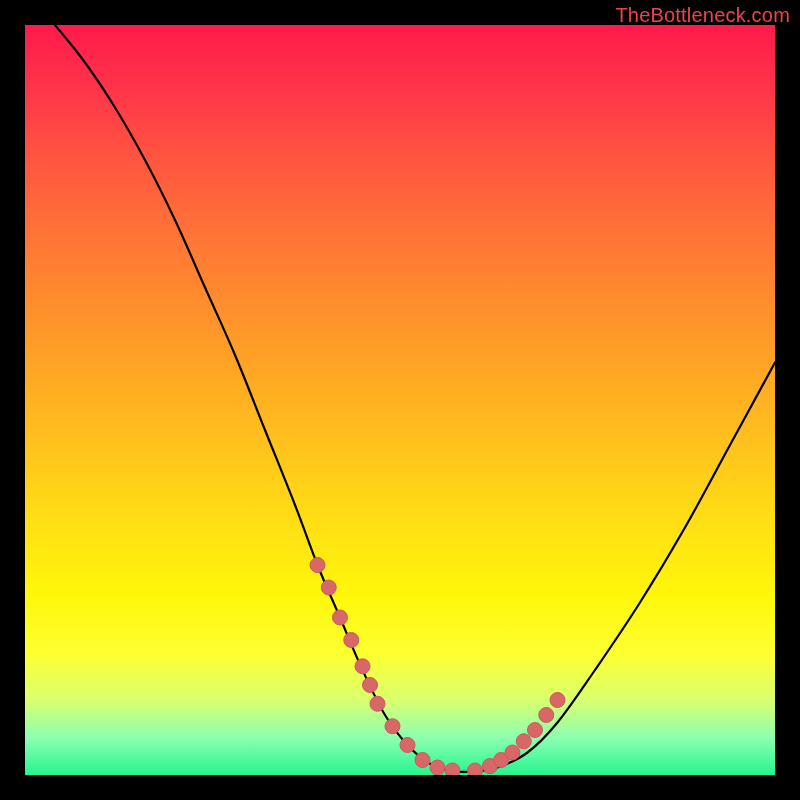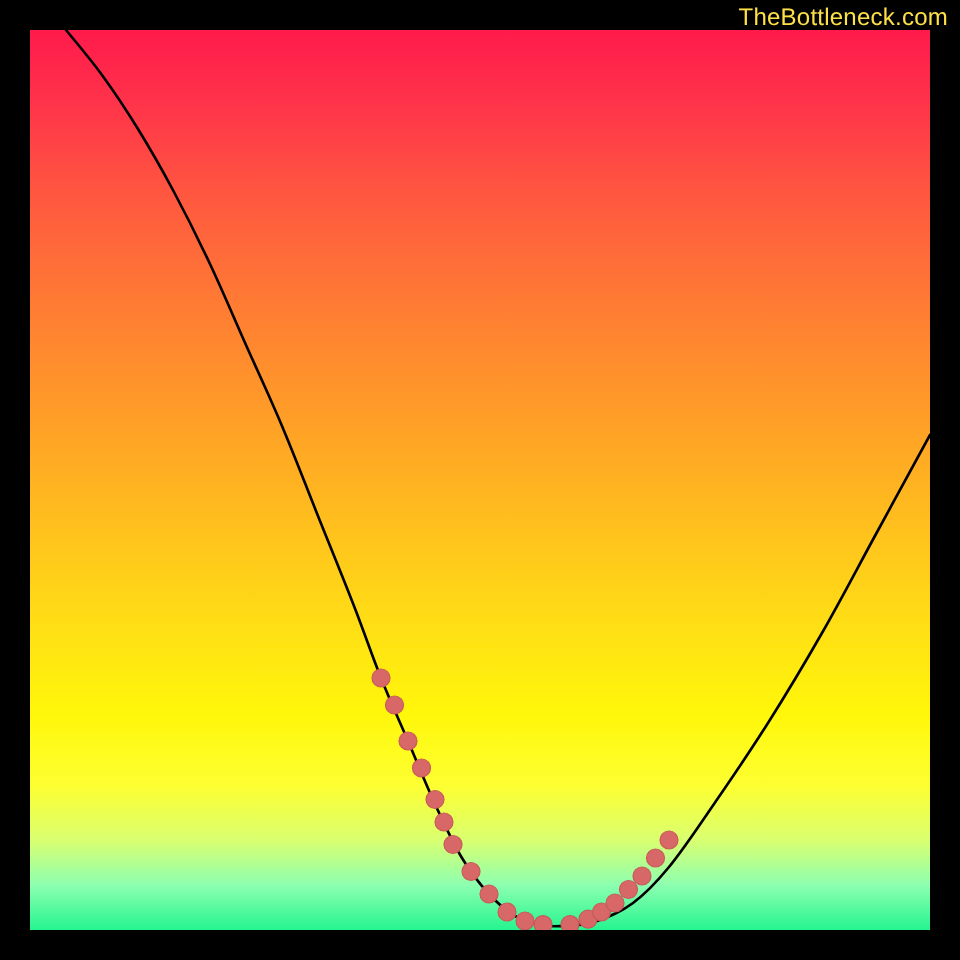--- a/index.html
+++ b/index.html
@@ -36,21 +36,21 @@
       #fff70a 76%,
       #fdff32 84%,
       #d9ff70 90%,
       #8dffb0 95%,
       #25f58f 100%);
   }
   .watermark {
     position: absolute;
     top: 4px;
     right: 10px;
-    color: #fde047;
+    color: #ef4444;
     font-size: 20px;
     font-weight: 500;
     letter-spacing: 0.2px;
   }
   svg.curve {
     position: absolute;
     top: 0;
     left: 0;
     width: 750px;
     height: 750px;

